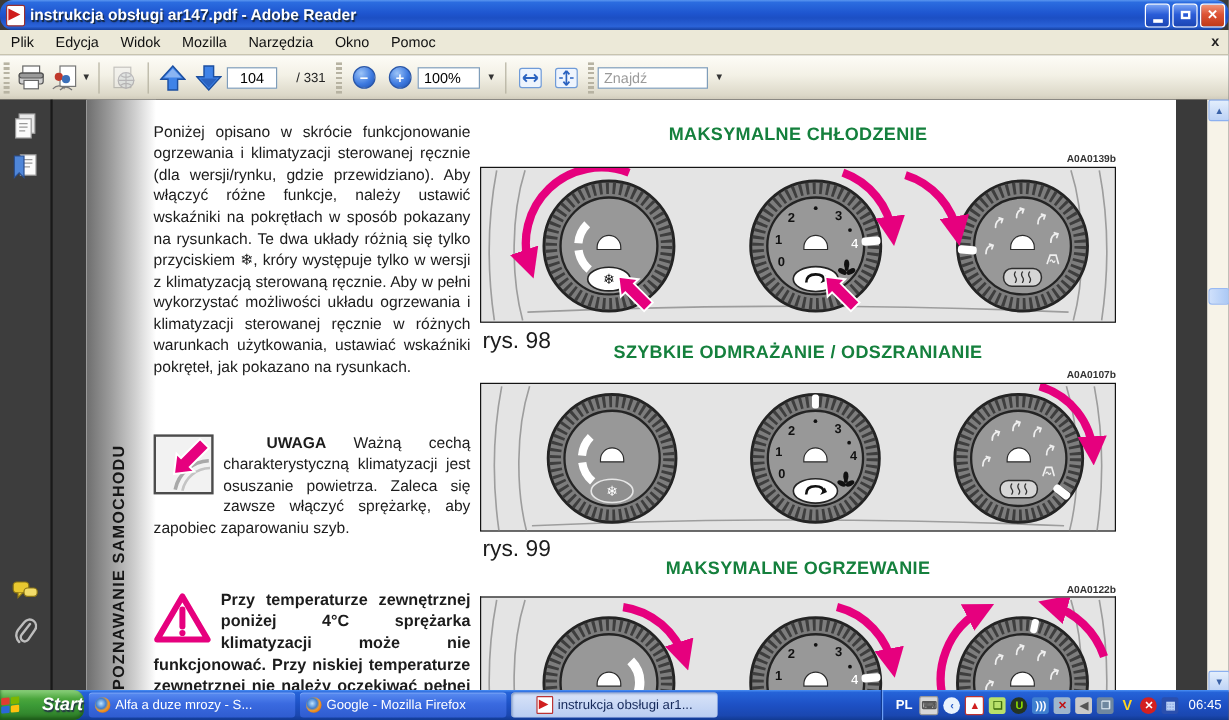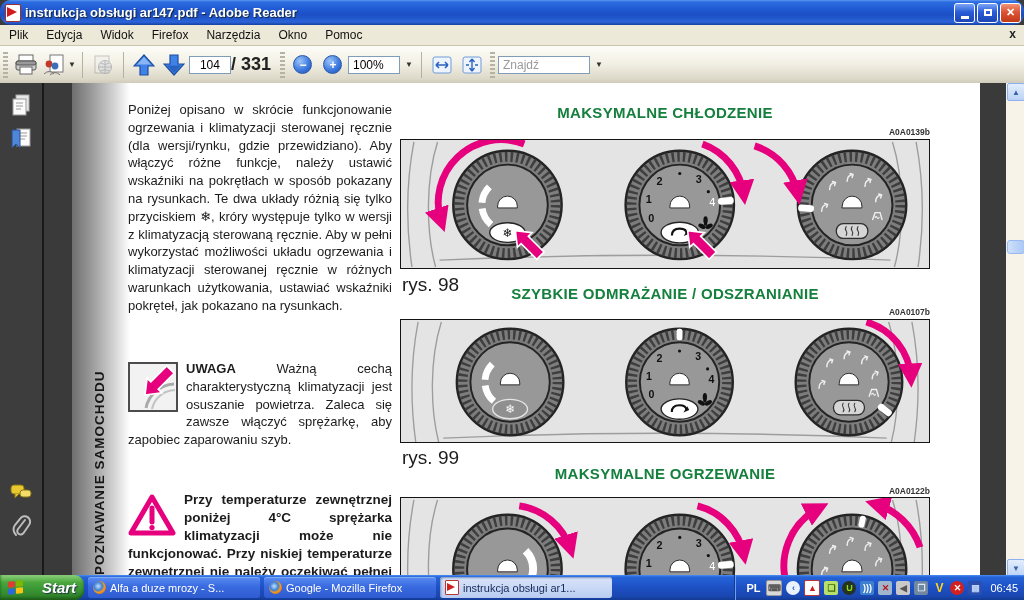--- a/index.html
+++ b/index.html
@@ -38,21 +38,21 @@
     border-bottom:1px solid #8e8a7a;display:flex;align-items:center;}
   .grip{width:5px;height:26px;margin:0 3px;background:repeating-linear-gradient(180deg,#b7b3a2 0 2px,transparent 2px 4px);}
   .tsep{width:1px;height:26px;background:#b5b1a0;margin:0 5px;}
   .tbtn{height:28px;min-width:28px;display:flex;align-items:center;justify-content:center;margin:0 1px;}
   .caret{font-size:8px;color:#333;margin-left:2px;}
   .pagebox,.zoombox,.findbox{background:#fff;border:1px solid #7f9db9;height:18px;font-size:12px;
     display:flex;align-items:center;padding:0 4px;box-sizing:border-box;}
   .pagebox{width:42px;justify-content:center;}
   .zoombox{width:52px;}
   .findbox{width:92px;color:#9a9a9a;}
-  .pagetotal{font-size:18px;color:#222;margin:0 6px 0 0;font-weight:bold;}
+  .pagetotal{font-size:11px;color:#222;margin:0 6px 0 16px;}
   .zoomglyph{width:17px;height:17px;border-radius:50%;color:#fff;font-weight:bold;font-size:12px;
     display:flex;align-items:center;justify-content:center;
     background:radial-gradient(circle at 35% 30%,#9cc4f8,#3f7be0 55%,#1d4fae);border:1px solid #2a57a8;}
 
   
   .navpanel{left:0;top:83px;width:42px;height:492px;background:#3d3d3d;border-right:2px solid #191919;}
   .navico{width:24px;height:24px;margin:10px auto 8px auto;display:flex;align-items:center;justify-content:center;}
 
   
   .docarea{left:44px;top:83px;width:962px;height:492px;background:#3a3a3a;overflow:hidden;}
@@ -62,53 +62,53 @@
   .chaptertab{position:absolute;left:14px;top:0;height:492px;width:26px;overflow:hidden;
     writing-mode:vertical-rl;transform:rotate(180deg);
     font-weight:bold;font-size:13.5px;letter-spacing:1px;color:#161616;
     display:flex;align-items:center;justify-content:flex-start;}
   .ptext{color:#1c1c1c;font-size:13px;line-height:1.37;text-align:justify;}
   .introcol{position:absolute;left:56px;top:18px;width:264px;}
   .notecol{position:absolute;left:56px;top:277px;width:264px;}
   .warncol{position:absolute;left:56px;top:408px;width:264px;font-weight:bold;font-size:13.5px;line-height:1.33;}
   .noteicon{float:left;width:46px;height:46px;border:2px solid #4c4c4c;background:#f2f2f2;margin:2px 8px 2px 0;}
   .warnicon{float:left;width:48px;height:44px;margin:2px 8px 2px 0;}
-  b.uw{font-weight:bold;}
+  b.uw{font-weight:bold;margin-left:36px;}
 
   .figtitle{position:absolute;width:530px;text-align:center;font-weight:bold;font-size:15px;color:#15803d;
     letter-spacing:.3px;}
   .figcode{position:absolute;width:530px;text-align:right;font-size:8.5px;font-weight:bold;color:#333;}
   .figbox{position:absolute;width:530px;background:#e4e4e4;border:1px solid #141414;box-sizing:border-box;overflow:hidden;}
   .figcap{position:absolute;font-size:19px;color:#1c1c1c;}
 
   
   .scroll{left:1006px;top:83px;width:18px;height:492px;background:#f7f3e8;}
   .sbtn{position:absolute;left:1px;width:16px;height:16px;border:1px solid #8cb0f0;border-radius:2px;
     background:linear-gradient(180deg,#e3eefc,#bcd2f6);display:flex;align-items:center;justify-content:center;
     color:#3a62a8;font-size:8px;}
   .sthumb{position:absolute;left:1px;top:157px;width:16px;height:12px;border:1px solid #98b9f3;border-radius:3px;
     background:linear-gradient(90deg,#cfe0fb,#aac8f5);}
 
   
   .taskbar{left:0;top:575px;width:1024px;height:25px;
     background:linear-gradient(180deg,#4a90f4 0%,#2563d8 8%,#1d50c4 50%,#1a47b0 85%,#123a92 100%);
     display:flex;align-items:center;}
-  .startbtn{width:84px;height:25px;border-radius:0 9px 9px 0;
+  .startbtn{width:70px;height:25px;border-radius:0 9px 9px 0;
     background:linear-gradient(180deg,#8cd07c 0%,#4aа63c 30%,#3c9b37 50%,#2e7d28 95%);
     background:linear-gradient(180deg,#8cd07c 0%,#4aa63c 30%,#3c9b37 50%,#2e7d28 95%);
     display:flex;align-items:center;justify-content:center;gap:19px;box-shadow:inset 0 -2px 3px #1c5a18;}
   .startlabel{color:#fff;font-size:15px;font-weight:bold;font-style:italic;text-shadow:1px 1px 1px #234;}
   .flag{width:15px;height:14px;display:grid;grid-template-columns:7px 7px;grid-template-rows:6px 6px;gap:1px;
     transform:skewY(-6deg);}
   .flag i{border-radius:1px;}
   .taskbtn{height:21px;width:172px;margin-left:4px;border-radius:3px;display:flex;align-items:center;gap:4px;
     padding:0 5px;box-sizing:border-box;background:linear-gradient(180deg,#5a8df2,#3a6ae0 45%,#2f5cd0);
     box-shadow:inset 0 1px 0 #7fa8f5;color:#fff;font-size:11px;white-space:nowrap;overflow:hidden;}
   .taskbtn.active{background:linear-gradient(180deg,#d9e4f8,#b9cdf2);box-shadow:inset 1px 1px 2px #7a93c0;
-    color:#15295a;}
+    color:#15295a;justify-content:center;}
   .fficon{width:13px;height:13px;border-radius:50%;flex:0 0 auto;
     background:radial-gradient(circle at 40% 40%,#bfe3ff 0%,#3f7fd0 38%,#f19a2a 55%,#d05b07 90%);}
   .adicon{width:12px;height:13px;background:#fff;border:1px solid #b33;border-radius:1px;position:relative;flex:0 0 auto;}
   .adicon:before{content:"";position:absolute;left:1px;top:2px;border-left:8px solid #d01f1f;
     border-top:4px solid transparent;border-bottom:4px solid transparent;}
   .tray{margin-left:auto;height:25px;display:flex;align-items:center;padding:0 6px 0 10px;
     border-left:1px solid #6ea0f5;box-shadow:-1px 0 0 #123a92;gap:4px;}
   .lang{color:#fff;font-size:11px;font-weight:bold;margin-right:2px;}
   .trayico{width:14px;height:14px;border-radius:2px;display:flex;align-items:center;justify-content:center;
     font-size:9px;font-weight:bold;color:#fff;flex:0 0 auto;}
@@ -213,21 +213,21 @@
         <span class="restsq"></span>
       </div>
     <div class="wbtn red">✕</div>
   </div>
 </div>
 
 <div class="abs menubar">
   <span class="menuitem">Plik</span>
   <span class="menuitem">Edycja</span>
   <span class="menuitem">Widok</span>
-  <span class="menuitem">Firefox</span>
+  <span class="menuitem">Mozilla</span>
   <span class="menuitem">Narzędzia</span>
   <span class="menuitem">Okno</span>
   <span class="menuitem">Pomoc</span>
   <span class="menuclose">x</span>
 </div>
 
 <div class="abs toolbar">
   <div class="grip"></div>
   <div class="tbtn">
     <svg width="24" height="22" viewBox="0 0 24 22">

